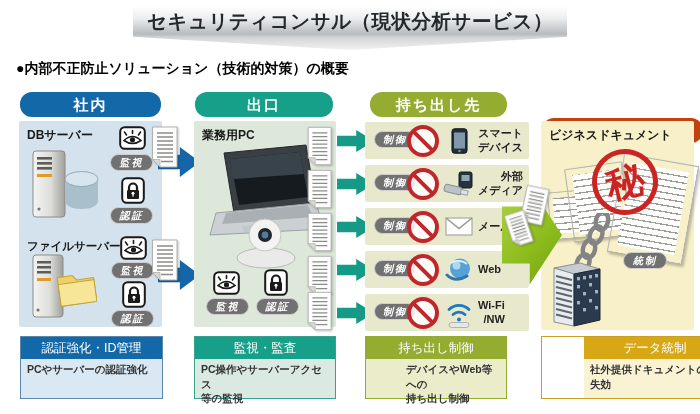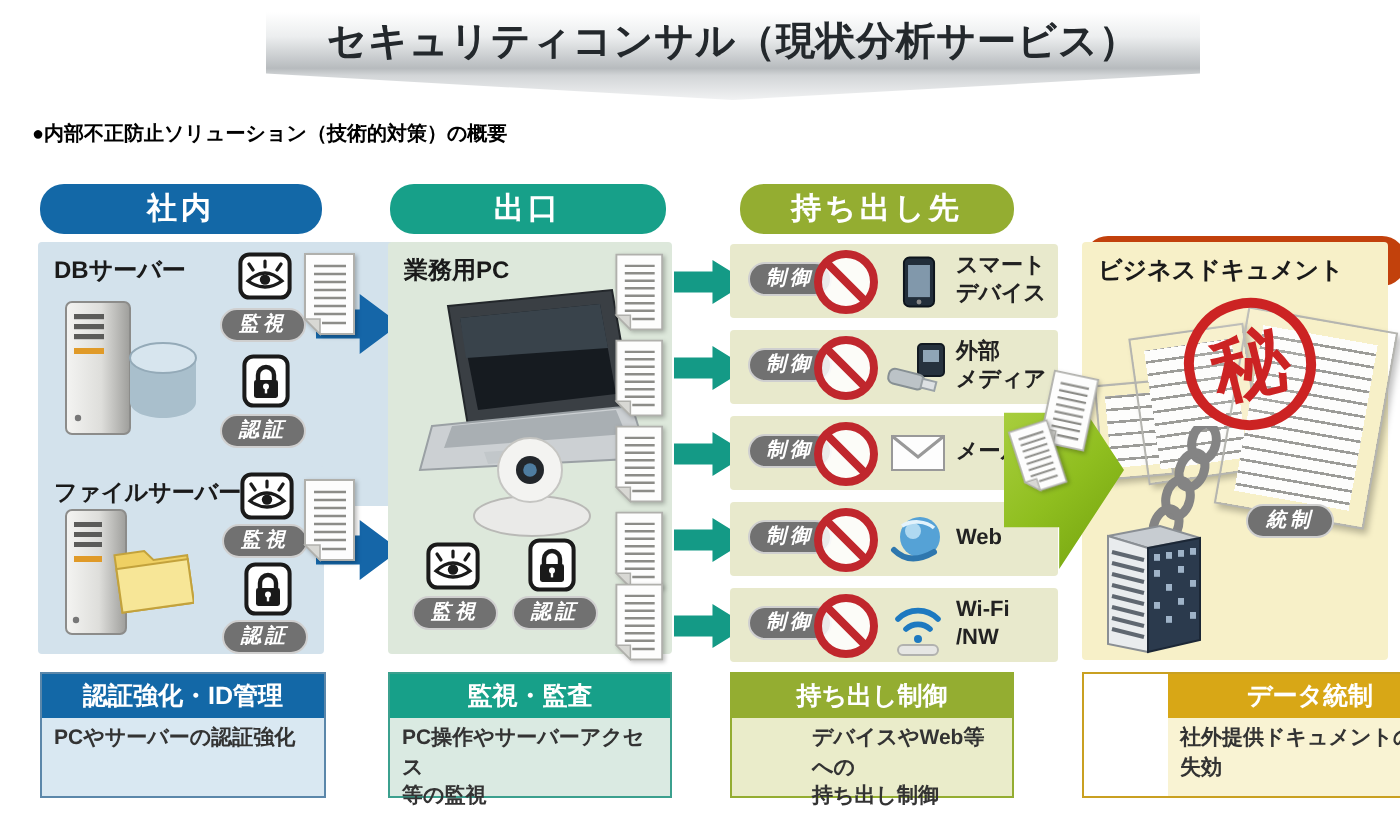--- a/index.html
+++ b/index.html
@@ -1,23 +1,23 @@
 <!DOCTYPE html>
 <html><head>
 <meta charset="utf-8">
 <style>
   html,body{margin:0;padding:0;background:#fff;}
   .canvas{position:relative;width:700px;height:414px;background:#fff;overflow:hidden;
           font-family:"Liberation Sans","DejaVu Sans",sans-serif;color:#222;}
   
-  .banner{position:absolute;left:133px;top:6px;width:467px;height:44px;
+  .banner{position:absolute;left:133px;top:6px;width:434px;height:44px;
           clip-path:polygon(0 0,100% 0,100% 70%,50% 100%,0 70%);
           background:linear-gradient(180deg,#ffffff 0%,#eceeef 28%,#b7bbbe 64%,#d2d5d7 72%,#f1f2f3 100%);}
   .banner-title{display:block;text-align:center;line-height:31px;font-size:19.5px;font-weight:bold;color:#23282c;letter-spacing:.5px;}
-  .subtitle{position:absolute;left:16px;top:60px;font-size:10px;font-weight:bold;color:#000;}
+  .subtitle{position:absolute;left:16px;top:60px;font-size:14px;font-weight:bold;color:#000;}
   
   .colhead{position:absolute;top:92px;height:25px;line-height:25px;text-align:center;color:#fff;font-weight:bold;font-size:15px;letter-spacing:2px;border-radius:12px;}
   
   .panel{position:absolute;border-radius:2px;}
   .panel-label{position:absolute;left:8px;top:6px;font-size:12px;font-weight:bold;color:#1a1a1a;white-space:nowrap;}
   .pill{position:absolute;background:#717171;border:1.5px solid #cfcfcf;color:#fff;font-size:10px;font-weight:bold;
         text-align:center;border-radius:10px;height:15px;line-height:15px;letter-spacing:2px;font-style:italic;}
   .sq-icon{position:absolute;}
   .doc{position:absolute;filter:drop-shadow(1.5px 1.5px 1px rgba(0,0,0,.25));}
   
@@ -27,24 +27,24 @@
         clip-path:polygon(0 26%,52% 26%,52% 0,100% 50%,52% 100%,52% 74%,0 74%);}
   .arrow-green{position:absolute;left:502px;top:180px;width:60px;height:110px;
         background:linear-gradient(135deg,#b2d44a 0%,#8fbe1f 55%,#6f9e0c 100%);
         clip-path:polygon(0 24%,46% 24%,46% 5%,100% 50%,46% 95%,46% 76%,0 76%);}
   
   .row{position:absolute;left:365px;width:164px;height:37px;background:#e8e9cc;border-radius:2px;}
   .prohibit{position:absolute;left:42px;top:3px;width:24px;height:24px;border:4px solid #c0272d;border-radius:50%;background:rgba(255,255,255,.85);}
   .prohibit::after{content:'';position:absolute;left:50%;top:50%;width:4px;height:26px;background:#c0272d;transform:translate(-50%,-50%) rotate(-45deg);}
   .row-icon{position:absolute;left:77px;top:0;bottom:0;width:34px;display:flex;align-items:center;justify-content:center;}
   .row-label{position:absolute;left:113px;top:0;bottom:0;display:flex;align-items:center;
-             font-size:11px;font-weight:bold;color:#222;line-height:1.2;white-space:pre-line;}
+             font-size:11px;font-weight:bold;color:#222;line-height:1.2;white-space:pre-line;text-align:right;}
   
   .fbox{position:absolute;top:336px;}
-  .fbox-head{height:22px;line-height:22px;text-align:center;color:#fff;font-weight:bold;font-size:12.5px;}
+  .fbox-head{height:22px;line-height:22px;text-align:center;color:#fff;font-weight:normal;font-size:12.5px;}
   .fbox-body{height:33px;padding:3px 6px;font-size:10.5px;font-weight:bold;color:#333;line-height:1.4;white-space:pre-line;}
   
   .page{position:absolute;background:#fdfdfc;border:1px solid #b5b5b0;box-shadow:2px 2px 3px rgba(0,0,0,.25);
         background-image:repeating-linear-gradient(180deg,transparent 0 5px,#9c9c98 5px 6.3px);
         background-clip:content-box;}
   .stamp{position:absolute;width:56px;height:56px;border:5px solid #cc2323;border-radius:50%;
          color:#cc2323;font-size:38px;font-weight:bold;display:flex;align-items:center;justify-content:center;
          transform:rotate(-14deg);background:rgba(255,255,255,.12);}
   .company-label{position:absolute;font-size:11px;font-weight:bold;color:#222;}
 </style>
@@ -77,21 +77,21 @@
   <div class="banner">
     <span class="banner-title">セキュリティコンサル（現状分析サービス）</span>
   </div>
   <div class="subtitle">●内部不正防止ソリューション（技術的対策）の概要</div>
 
   <div class="colhead" style="left:20px;width:141px;background:#1368a7;">社内</div>
   <div class="colhead" style="left:370px;width:137px;background:#94ad31;">持ち出し先</div>
   <div class="colhead" style="left:195px;width:138px;background:#17a089;">出口</div>
   <div class="colhead" style="left:542px;width:161px;background:#c2410c;margin-top:26px;">社外</div>
 
-  <div class="panel" style="left:19px;top:121px;width:143px;height:132px;background:#d3e2ec;padding-left:36px;">
+  <div class="panel" style="left:19px;top:121px;width:143px;height:132px;background:#d3e2ec;">
     <div class="panel-label">DBサーバー</div>
     <svg style="position:absolute;left:6px;top:24px;" width="74" height="80" viewBox="0 0 74 80">
       <defs>
           <linearGradient id="gtw" x1="0" y1="0" x2="1" y2="0">
         <stop offset="0" stop-color="#f4f4f2"></stop>
             <stop offset=".55" stop-color="#dededb"></stop>
             <stop offset="1" stop-color="#9e9e9b"></stop>
       </linearGradient>
         </defs>
       <rect x="8" y="6" width="32" height="66" rx="3" fill="url(#gtw)" stroke="#8c8c8a"></rect>

